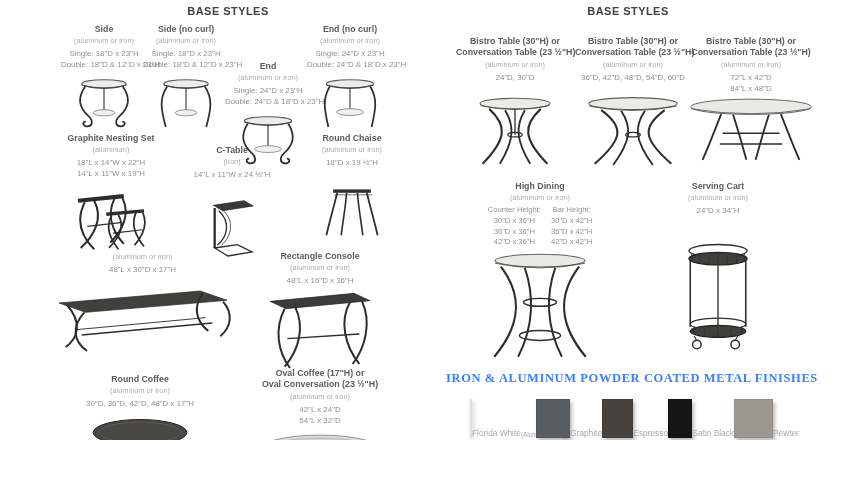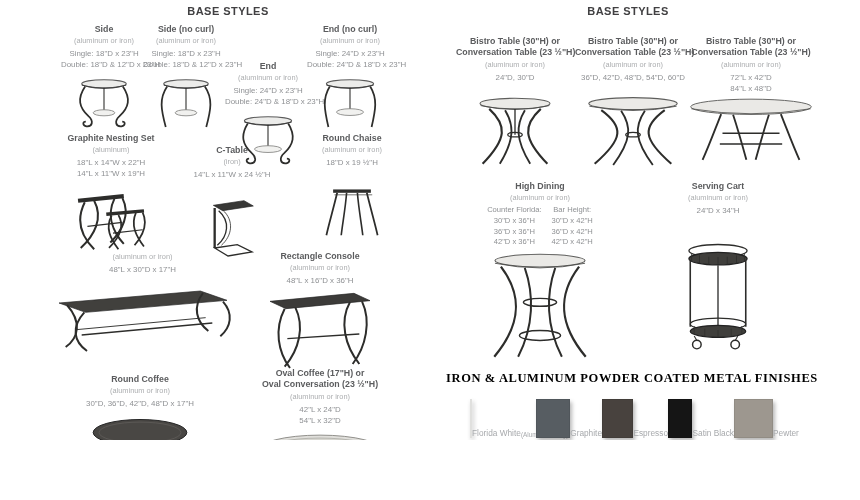--- a/index.html
+++ b/index.html
@@ -10,21 +10,21 @@
   .item{position:absolute;text-align:center;}
   .item-name{font-size:8.8px;font-weight:700;color:#5b5c5e;line-height:1.28;white-space:nowrap;}
   .item-material{font-size:7.4px;color:#acaeb0;margin-top:1px;white-space:nowrap;}
   .item-dims{font-size:7.9px;color:#8f9194;margin-top:3px;line-height:1.42;}
   .item-dims div{white-space:nowrap;}
   .ill{display:flex;justify-content:center;}
   .hd-specs{display:flex;justify-content:center;gap:10px;margin-top:3px;}
   .hd-col{font-size:7.6px;color:#8f9194;line-height:1.4;}
   .hd-label{font-size:7.6px;color:#8f9194;}
   .fin-title{position:absolute;text-align:center;font-family:"Liberation Serif",serif;
-             font-weight:700;font-size:12.5px;color:#000000;letter-spacing:.6px;}
+             font-weight:700;font-size:12.5px;color:#3b82f6;letter-spacing:.6px;}
   .swatch-row{position:absolute;display:flex;}
   .swatch-cell{width:66px;display:flex;flex-direction:row;align-items:flex-end;}
   .swatch{width:37px;height:37px;border:1px solid rgba(0,0,0,.07);
           box-shadow:1.5px 2.5px 4px rgba(0,0,0,.28);}
   .swatch-label{font-size:8.3px;color:#a7a9ac;margin-top:9px;white-space:nowrap;}
   .swatch-sub{font-size:6.4px;color:#a7a9ac;margin-top:1px;white-space:nowrap;}
   svg{display:block;}
 </style>
 </head>
 <body>
@@ -308,21 +308,21 @@
         <path d="M48 72 L142 72" stroke="#2d2d2b" stroke-width="2.2"></path>
       </svg>
     </div>
   </div>
 
   <div class="item" style="left:478px;top:181px;width:124px;">
     <div class="item-name">High Dining</div>
     <div class="item-material">(aluminum or iron)</div>
     <div class="hd-specs">
       <div class="hd-col">
-        <div class="hd-label">Counter Florida:</div>
+        <div class="hd-label">Counter Height:</div>
         <div>30"D x 36"H</div>
         <div>36"D x 36"H</div>
         <div>42"D x 36"H</div>
       </div>
       <div class="hd-col">
         <div class="hd-label">Bar Height:</div>
         <div>30"D x 42"H</div>
         <div>36"D x 42"H</div>
         <div>42"D x 42"H</div>
       </div>

